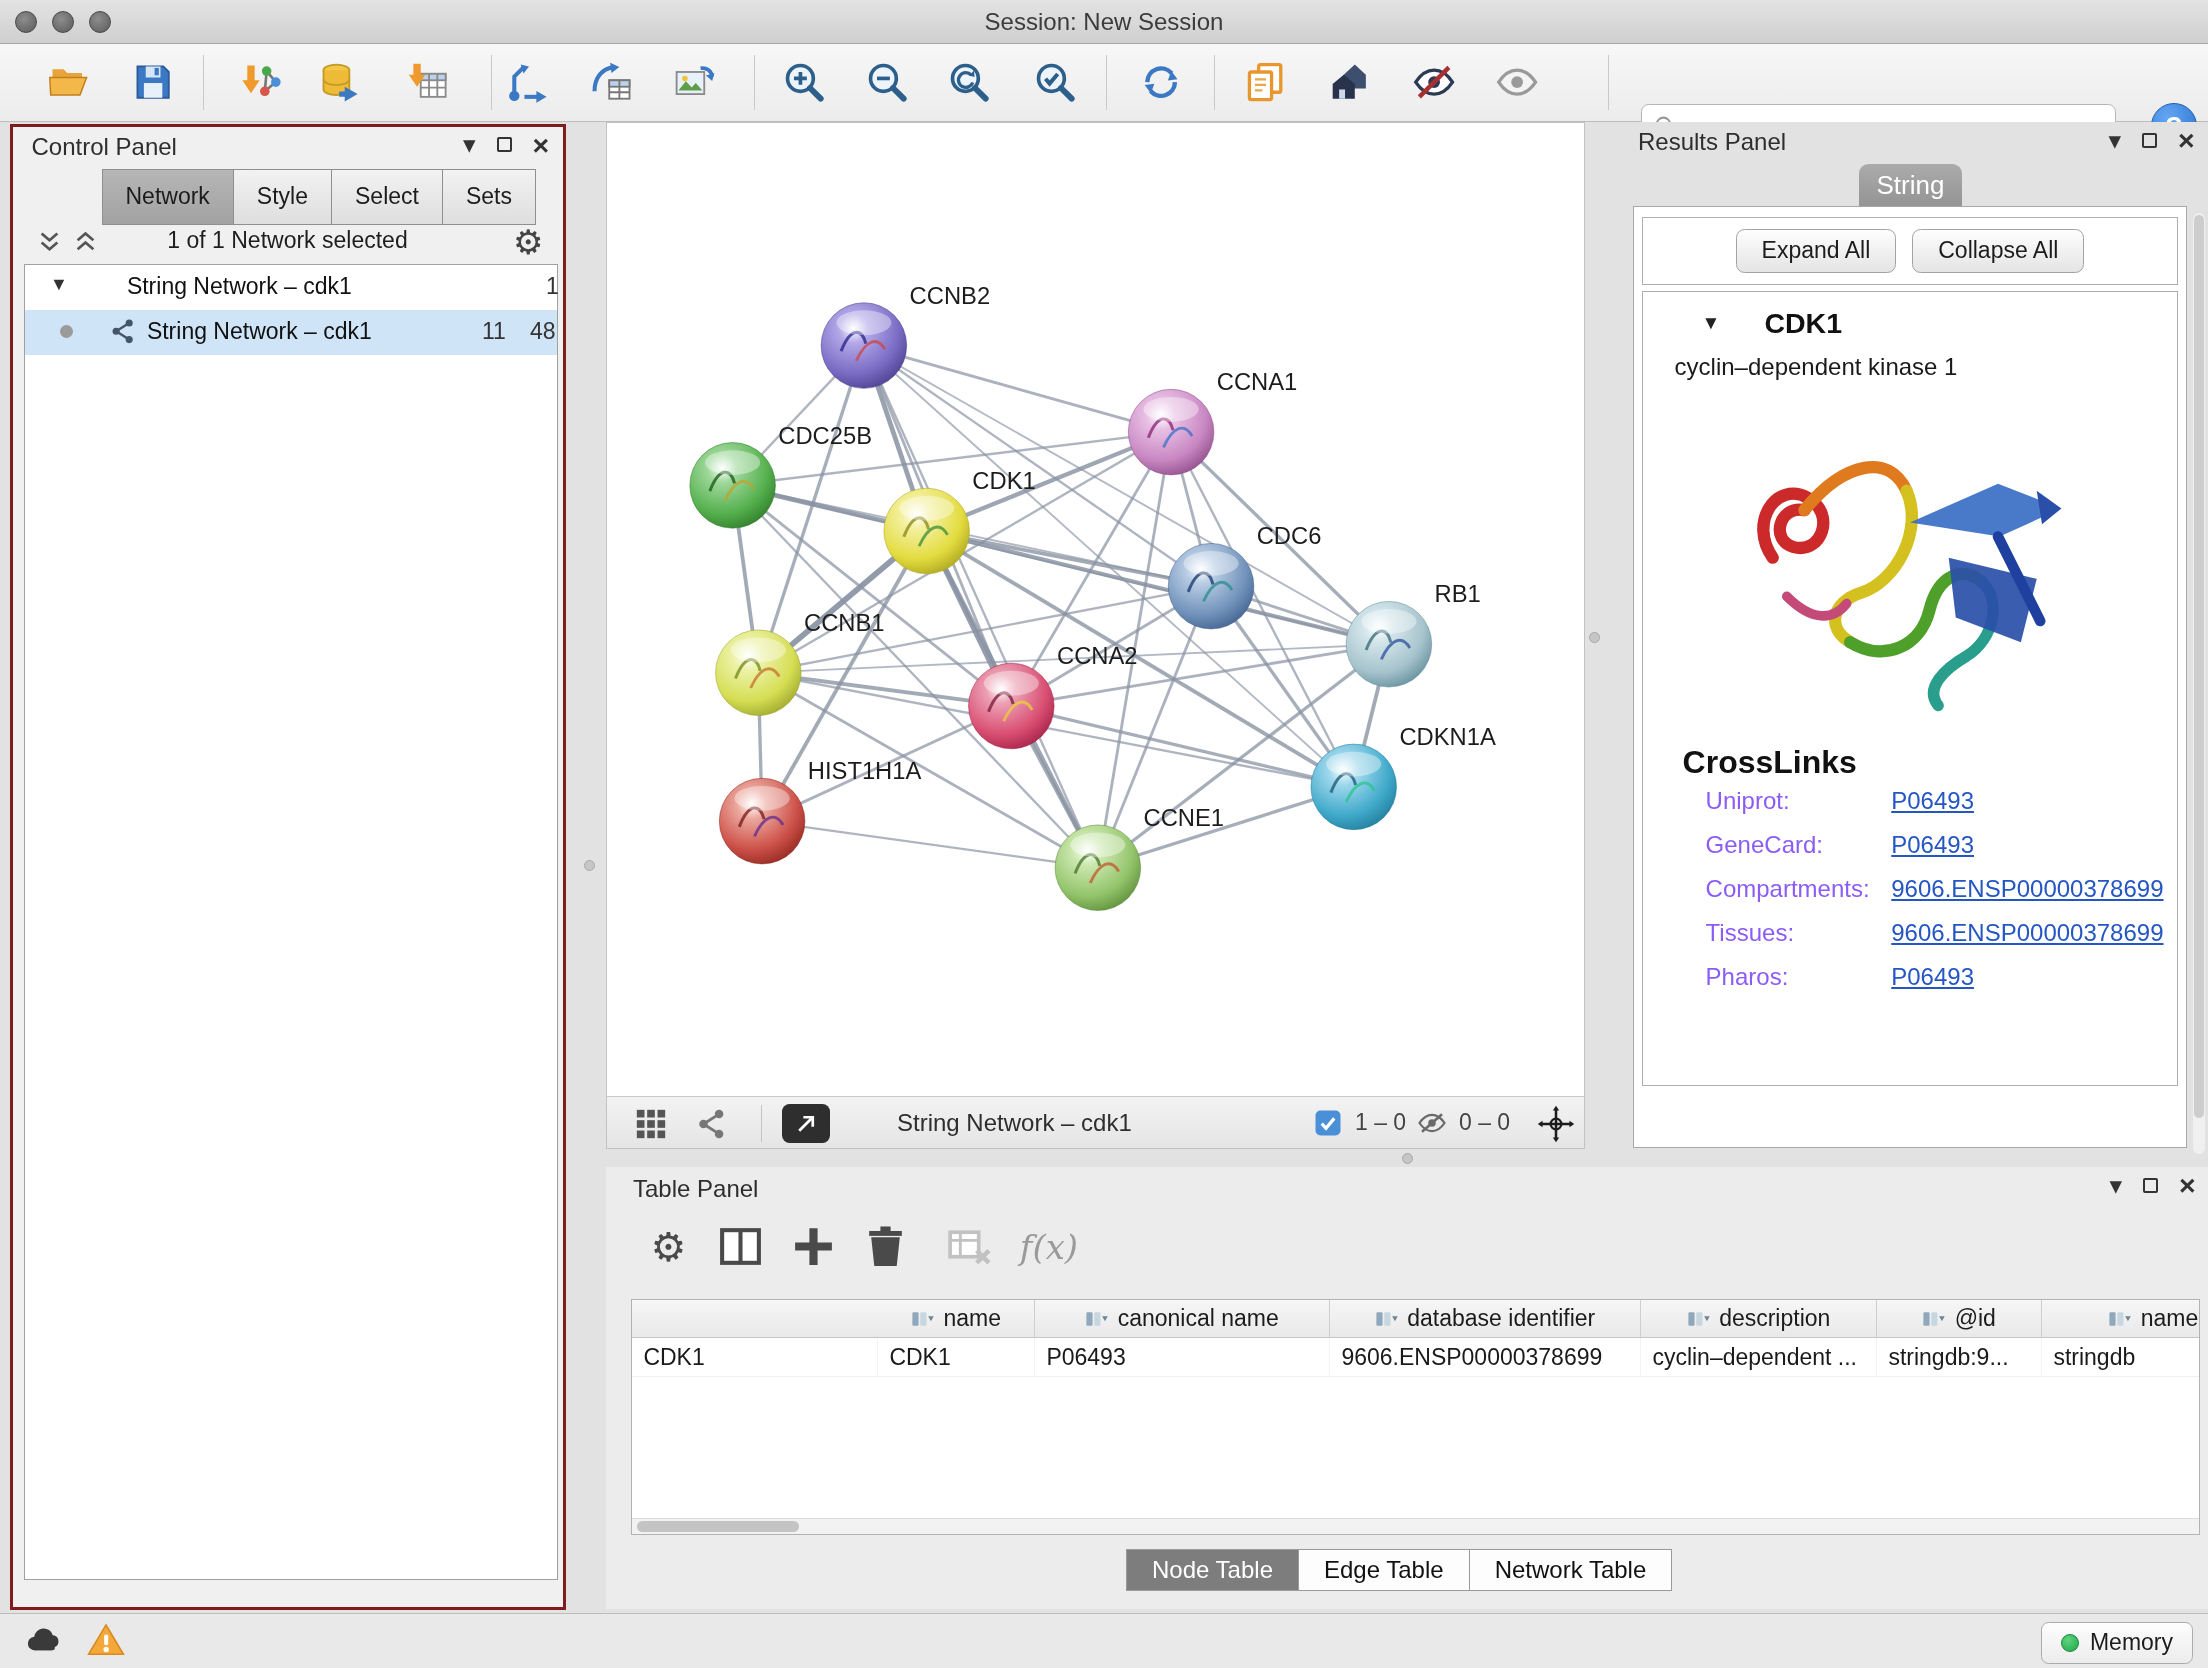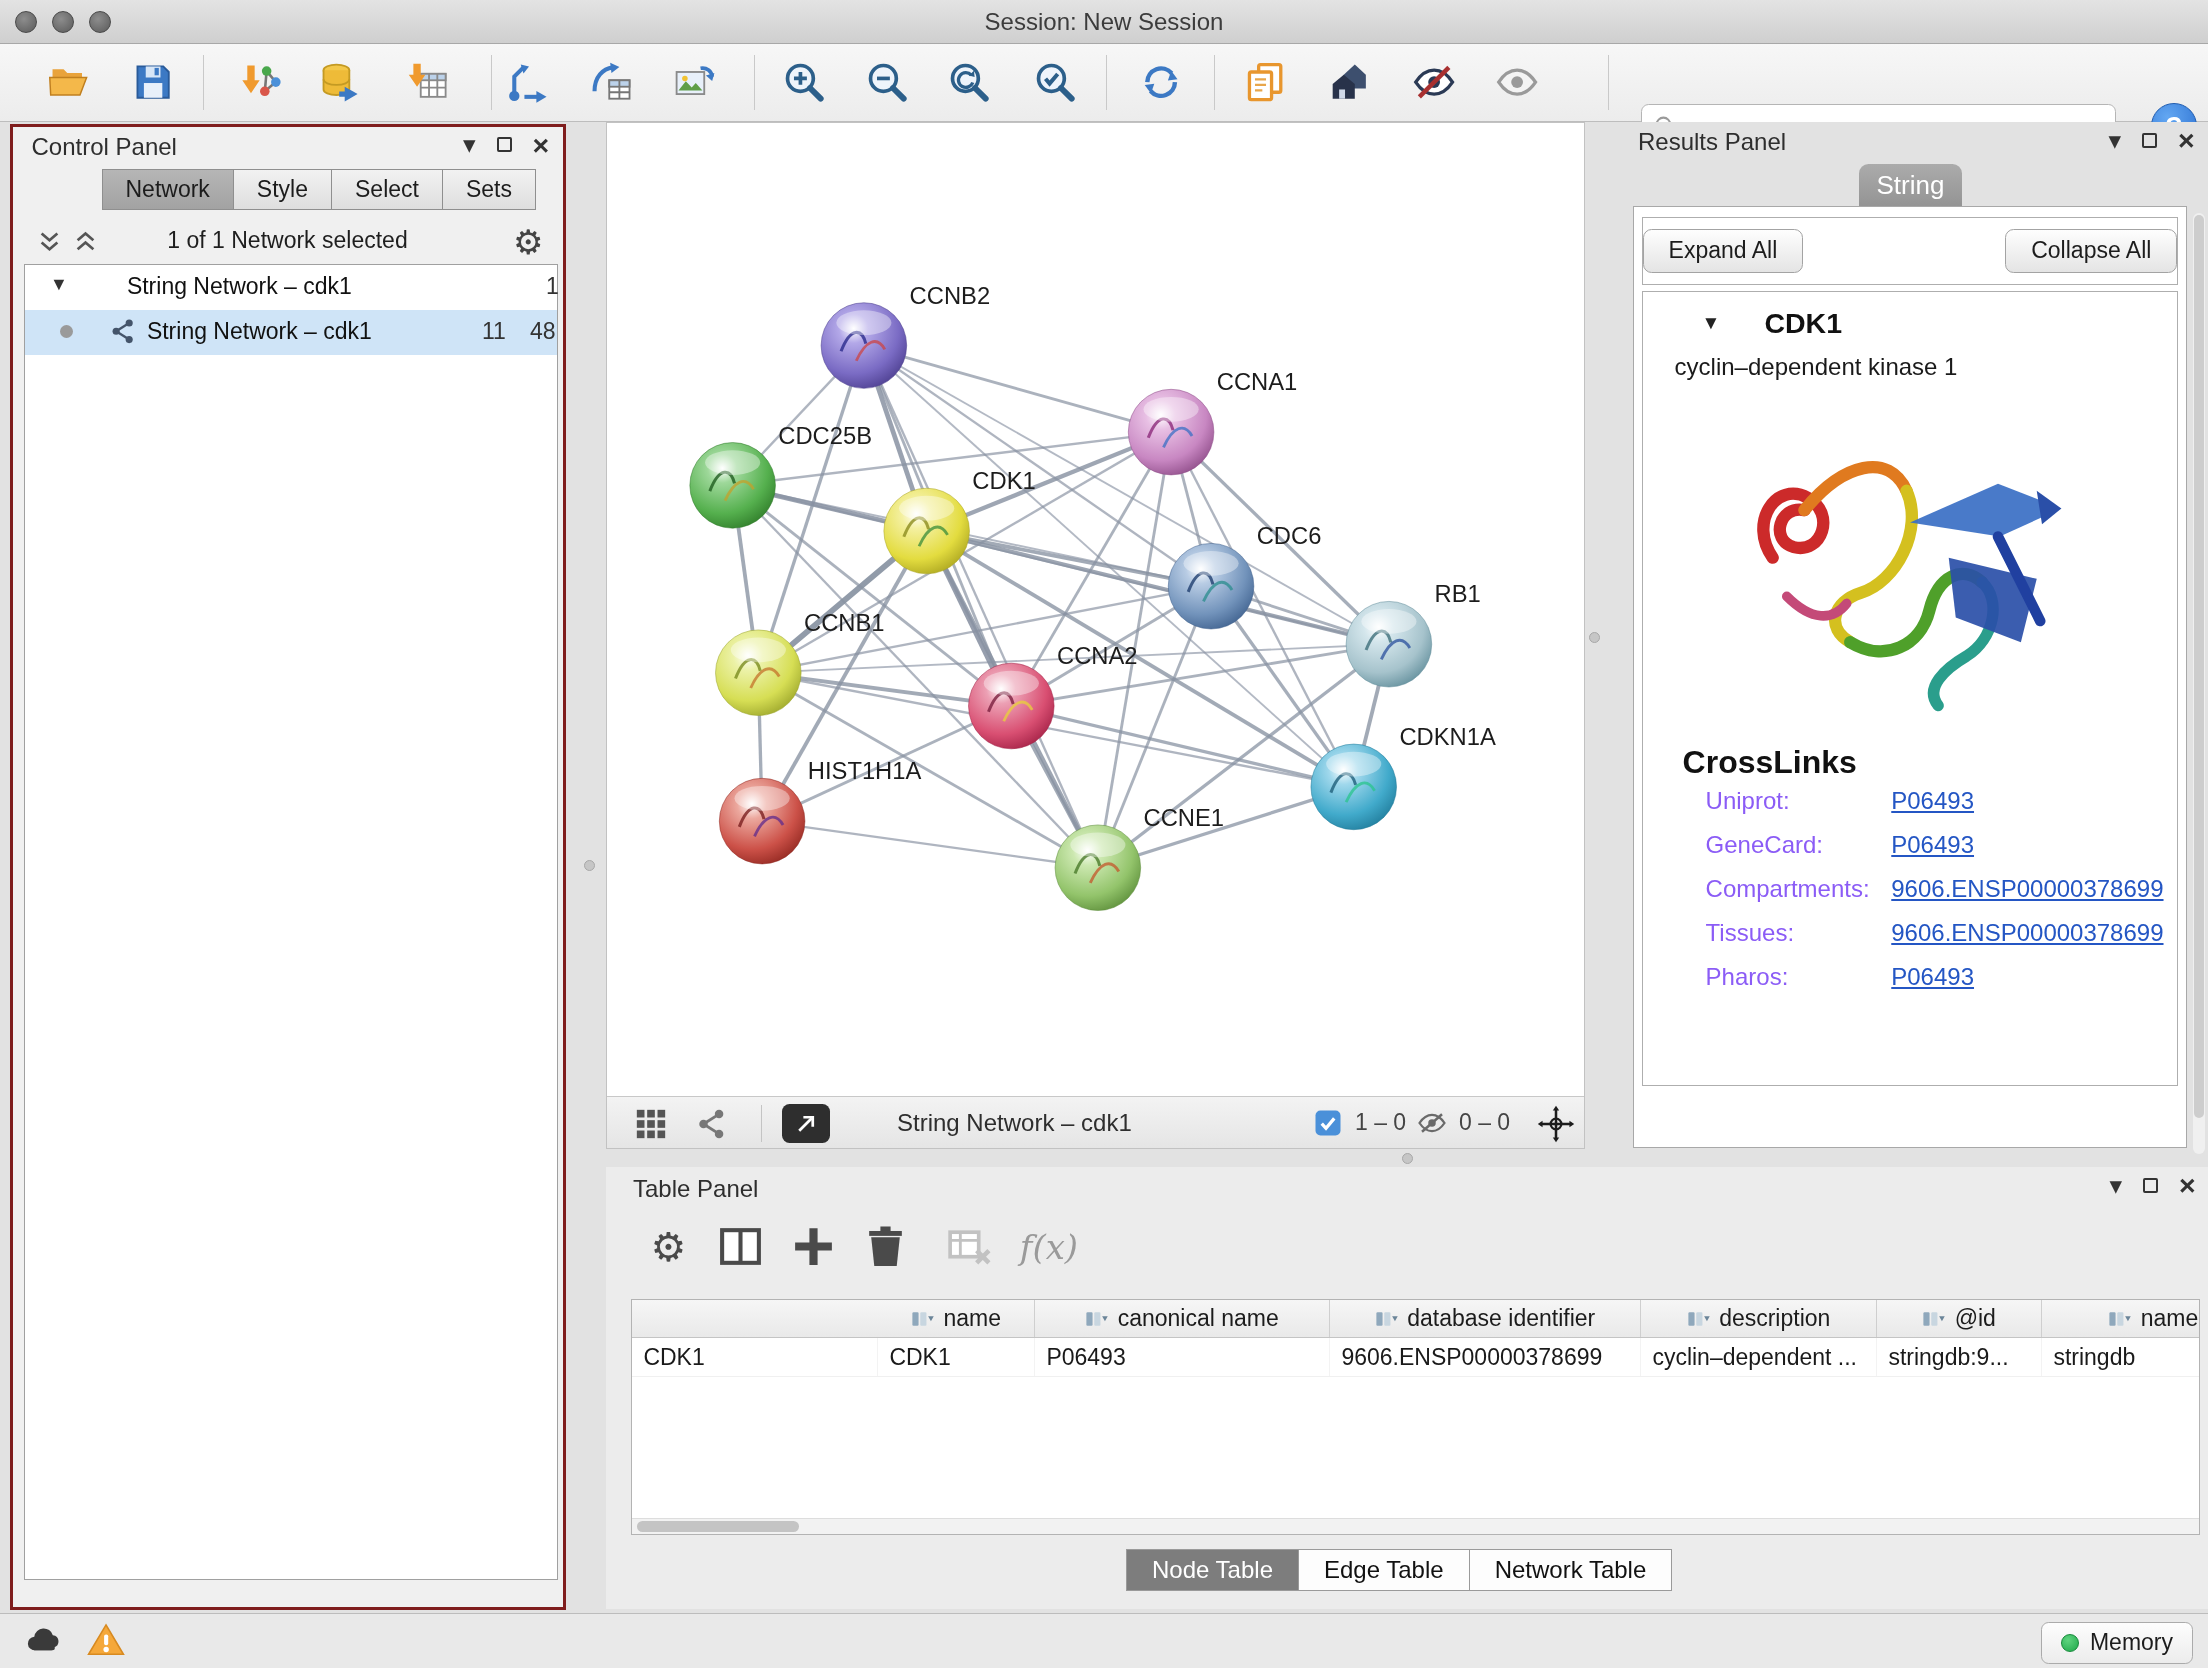--- a/index.html
+++ b/index.html
@@ -27,21 +27,21 @@
   .panel-title{font-size:24px;color:#2e2e2e}
   .panel-icons{position:absolute;right:13.3px;top:3.8px;display:flex;align-items:center;gap:21px}
   .pi{font-size:25px;color:#333;cursor:pointer;line-height:1}
   .pbox{width:15px;height:15px;border:2.4px solid #333;border-radius:1.9px}
   .px{font-weight:700;font-size:28.5px}
 
   
   .control-panel{position:absolute;left:9.5px;top:1.9px;width:556px;height:1486px;background:#f0f0f0;border:3px solid #7f1d1d}
   .cp-header{position:relative;height:40px;padding:5.7px 0 0 19px}
   .cp-tabs{position:absolute;left:89px;top:42px;display:flex}
-  .cp-tab{height:41px;line-height:38px;padding:0 23px;font-size:23px;border:1px solid #8f8f8f;border-left-width:0;background:linear-gradient(#f2f2f2,#dedede);cursor:pointer;color:#1c1c1c}
+  .cp-tab{height:56px;line-height:38px;padding:7px 23px;font-size:23px;border:1px solid #8f8f8f;border-left-width:0;background:linear-gradient(#f2f2f2,#dedede);cursor:pointer;color:#1c1c1c}
   .cp-tab:first-child{border-left-width:1px}
   .cp-tab.active{background:linear-gradient(#b6b6b6,#a2a2a2)}
   .cp-selrow{position:absolute;left:0;top:91px;width:100%;height:49px}
   .sel-text{position:absolute;left:0;right:0;text-align:center;top:9.5px;font-size:23px;color:#1e1e1e}
   .chev{position:absolute;top:11.4px;width:27px;height:27px;cursor:pointer}
   .gear{position:absolute;right:19px;top:3.8px;font-size:34px;color:#444;cursor:pointer}
   .cp-tree{position:absolute;left:11.4px;top:137px;width:534px;height:1316px;background:#fff;border:1px solid #a0a0a0}
   .tree-row{position:relative;height:45px;font-size:23px}
   .tree-row.selected{background:#cfe4f7}
   .expander{position:absolute;left:25px;top:9.5px;font-size:18px;color:#333;cursor:pointer}
@@ -59,21 +59,21 @@
   .nf-darkbtn{position:absolute;left:175px;top:6.7px;width:48px;height:39px;background:#2e2e2e;border-radius:7.6px;cursor:pointer;display:flex;align-items:center;justify-content:center}
   .nf-title{position:absolute;left:290px;top:12.4px;font-size:24px;color:#2e2e2e;white-space:nowrap}
   .nf-num{position:absolute;top:12.4px;font-size:23px;color:#444}
 
   
   .results-panel{position:absolute;left:1607px;top:0;width:601px;height:1041px}
   .rp-header{position:relative;height:40px;padding:5.7px 0 0 31px}
   .string-tab{position:absolute;left:252px;top:42px;width:103px;height:42px;background:linear-gradient(#ababab,#949494);color:#fff;font-size:26px;text-align:center;line-height:42px;border-radius:9.5px 9.5px 0 0;cursor:pointer}
   .rp-content{position:absolute;left:26px;top:84px;width:554px;height:942px;background:#fff;border:1px solid #a8a8a8;overflow:hidden}
   .rp-section{border:1px solid #aeaeae;margin:9.5px 7.6px 5.7px 7.6px;padding:11.4px 0}
-  .btn-row{display:flex;justify-content:space-between;gap:16px}
+  .btn-row{display:flex;justify-content:center;gap:16px}
   .rp-btn{height:44px;padding:0 25px;font-size:23px;border:1px solid #a3a3a3;border-radius:8.6px;background:linear-gradient(#fefefe,#e4e4e4);cursor:pointer;color:#1c1c1c}
   .cdk-box{border:1px solid #aeaeae;margin:3.8px 7.6px;padding-bottom:25px;min-height:795px}
   .cdk-head{display:flex;align-items:center;padding:15px 0 5.7px 59px}
   .cdk-exp{font-size:19px;color:#222;cursor:pointer}
   .cdk-name{font-size:28.5px;font-weight:700;margin-left:44px;color:#111}
   .cdk-desc{font-size:24px;margin:7.6px 0 0 32px;color:#1a1a1a}
   .protein-svg{display:block;margin:32px auto 17px auto}
   .xl-title{font-size:32px;font-weight:700;margin:13.3px 0 5.7px 40px;color:#111}
   .xl-row{margin-left:63px;height:44px;font-size:24px}
   .xl-label{display:inline-block;width:179px;color:#8b5cf6}

